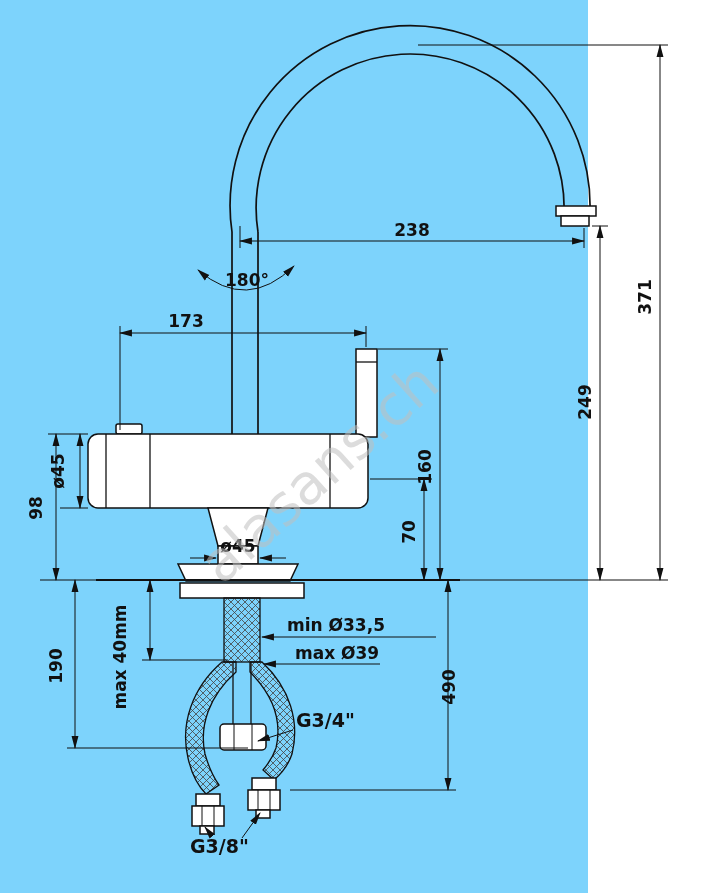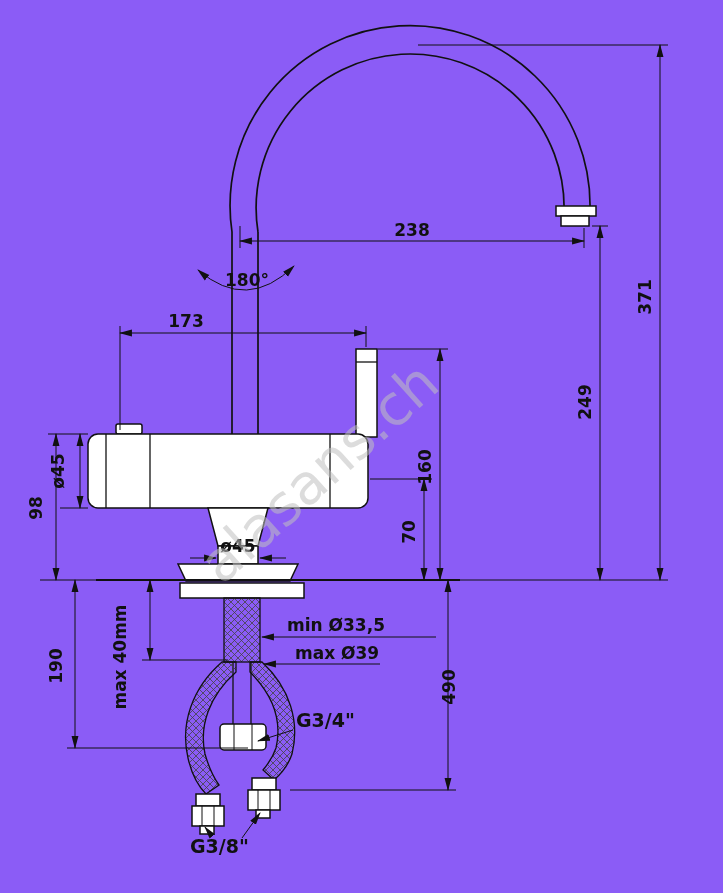--- a/index.html
+++ b/index.html
@@ -1,16 +1,16 @@
 <!DOCTYPE html>
 <html><head>
 <meta charset="utf-8">
 <style>
   html,body{margin:0;padding:0;background:#fff}
-  .stage{width:723px;height:893px;position:relative;background:#8b5cf6}
+  .stage{width:588px;height:893px;position:relative;background:#7dd3fc}
   svg{display:block}
   .ln{stroke:#111;fill:none}
   .thick{stroke-width:1.7}
   .med{stroke-width:1.3}
   .thin{stroke-width:1}
   .fillw{fill:#fff;stroke:#111;stroke-width:1.5}
   .dim-text{font-family:"DejaVu Sans",sans-serif;font-weight:700;font-size:17px;fill:#111}
   .thread-text{font-family:"DejaVu Sans",sans-serif;font-weight:700;font-size:19px;fill:#111}
   .wm-text{font-family:"DejaVu Sans",sans-serif;font-weight:400;font-size:56px;fill:#c0c0c0;opacity:.55}
 </style>

